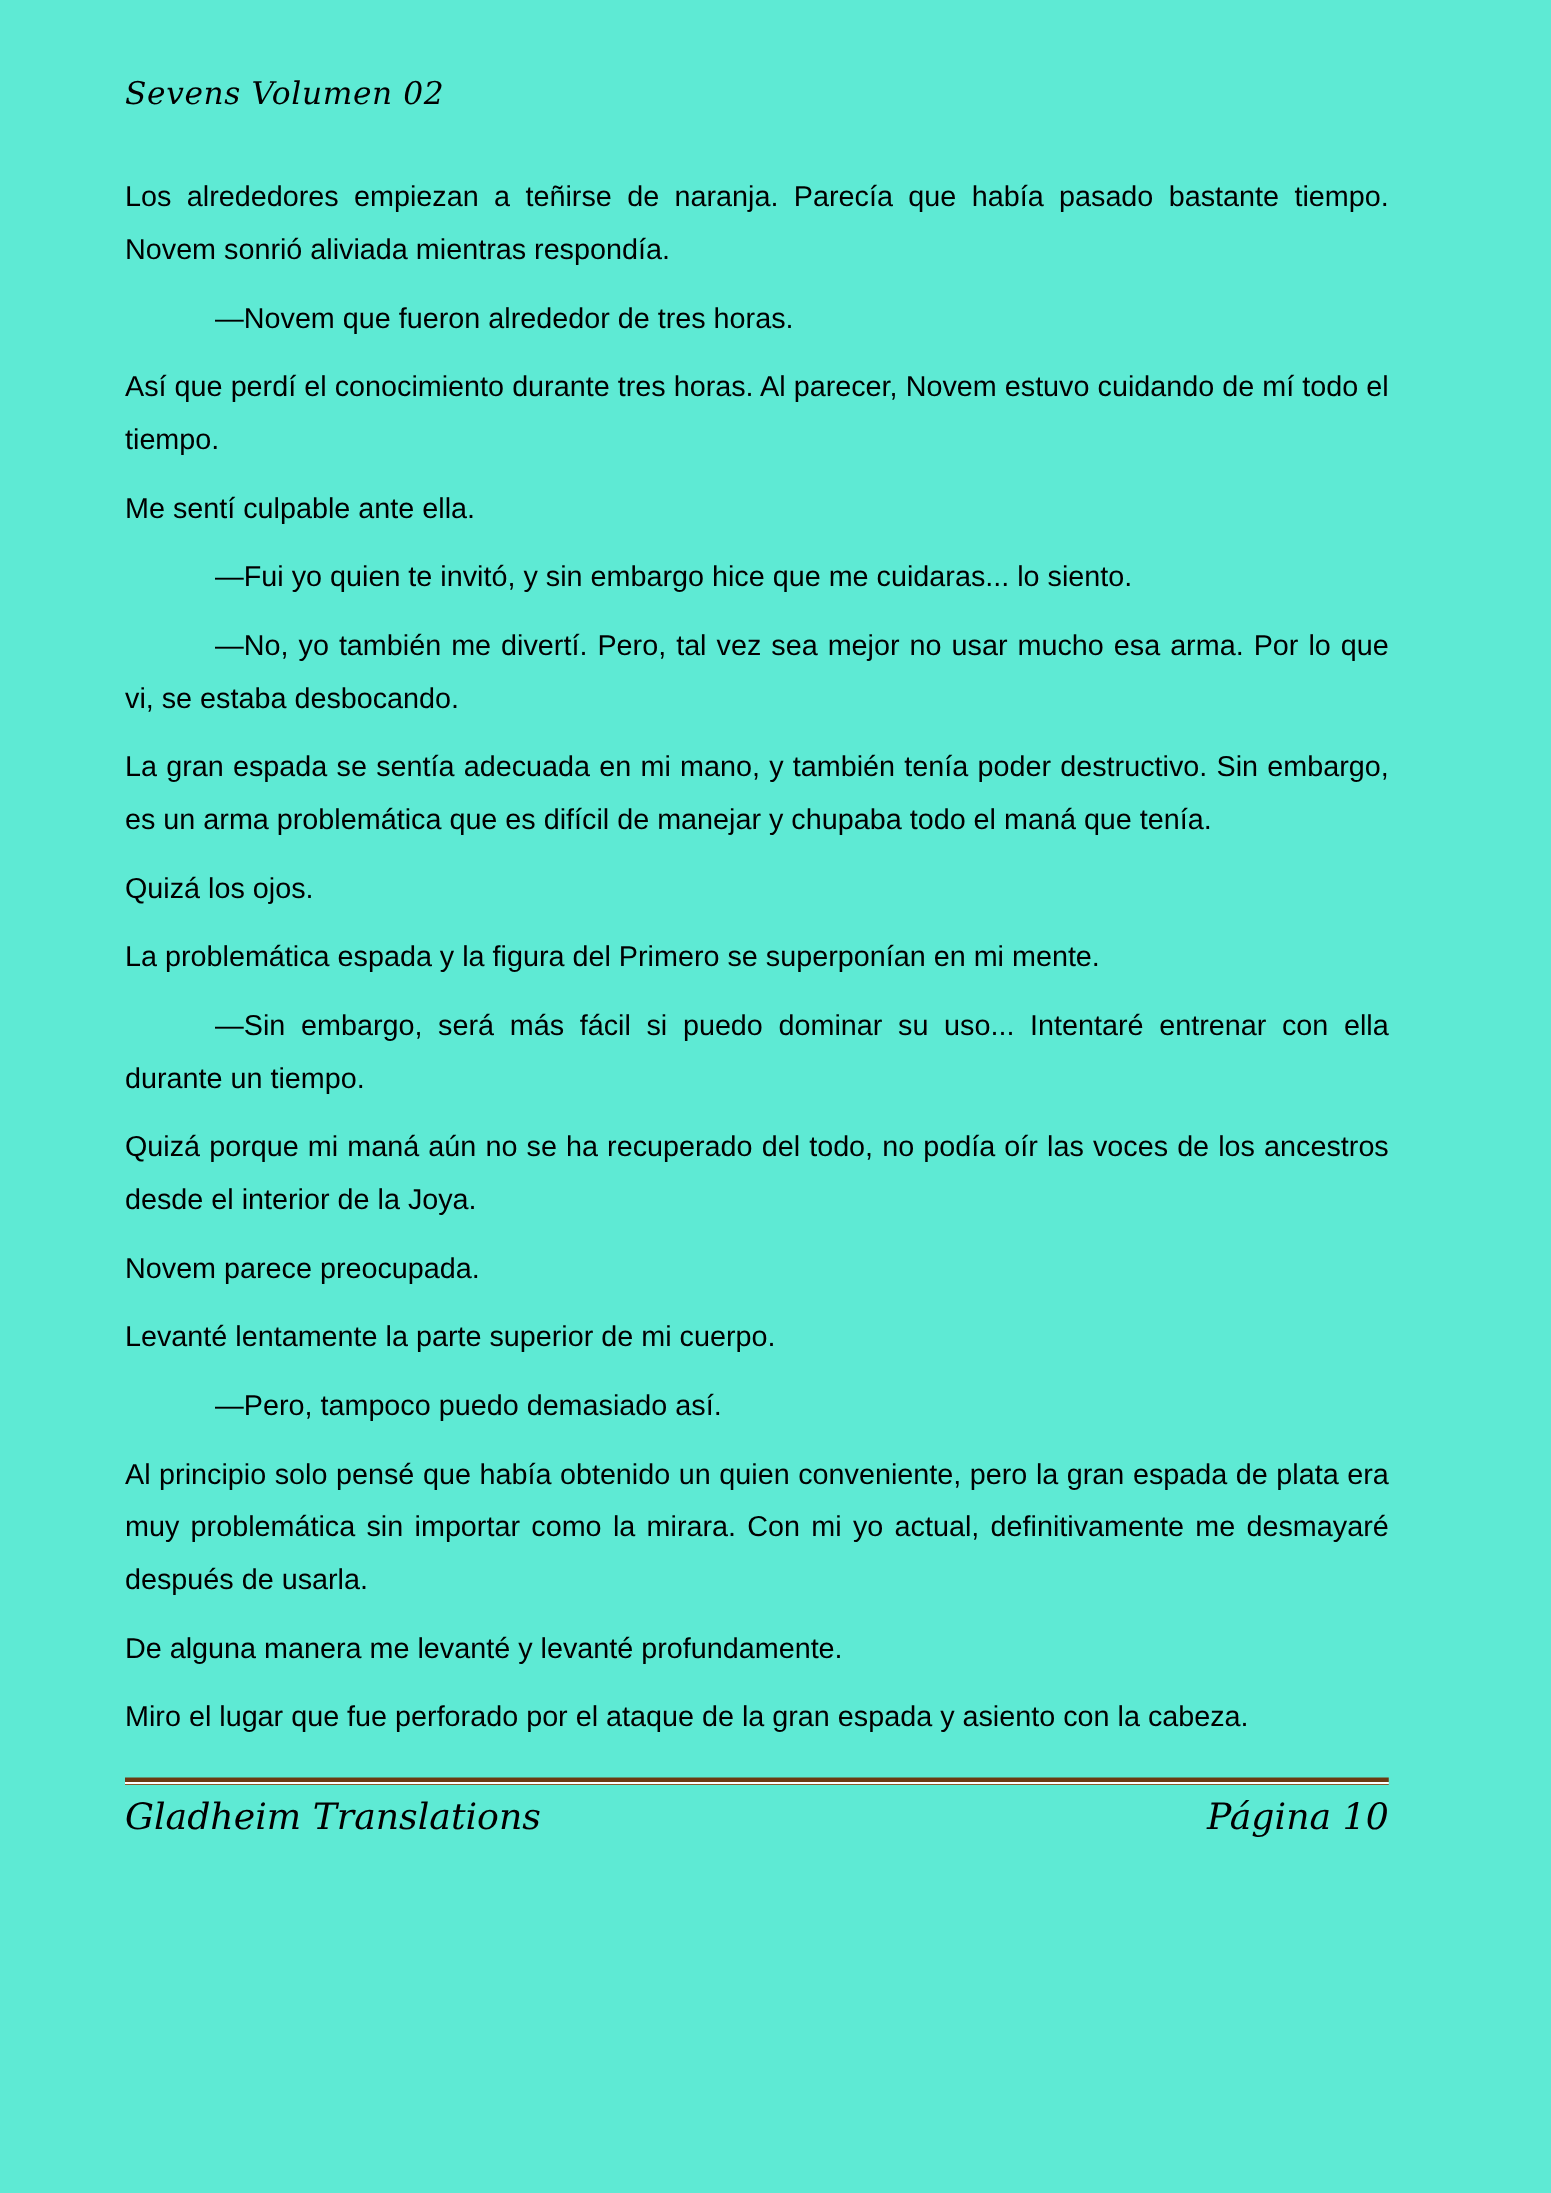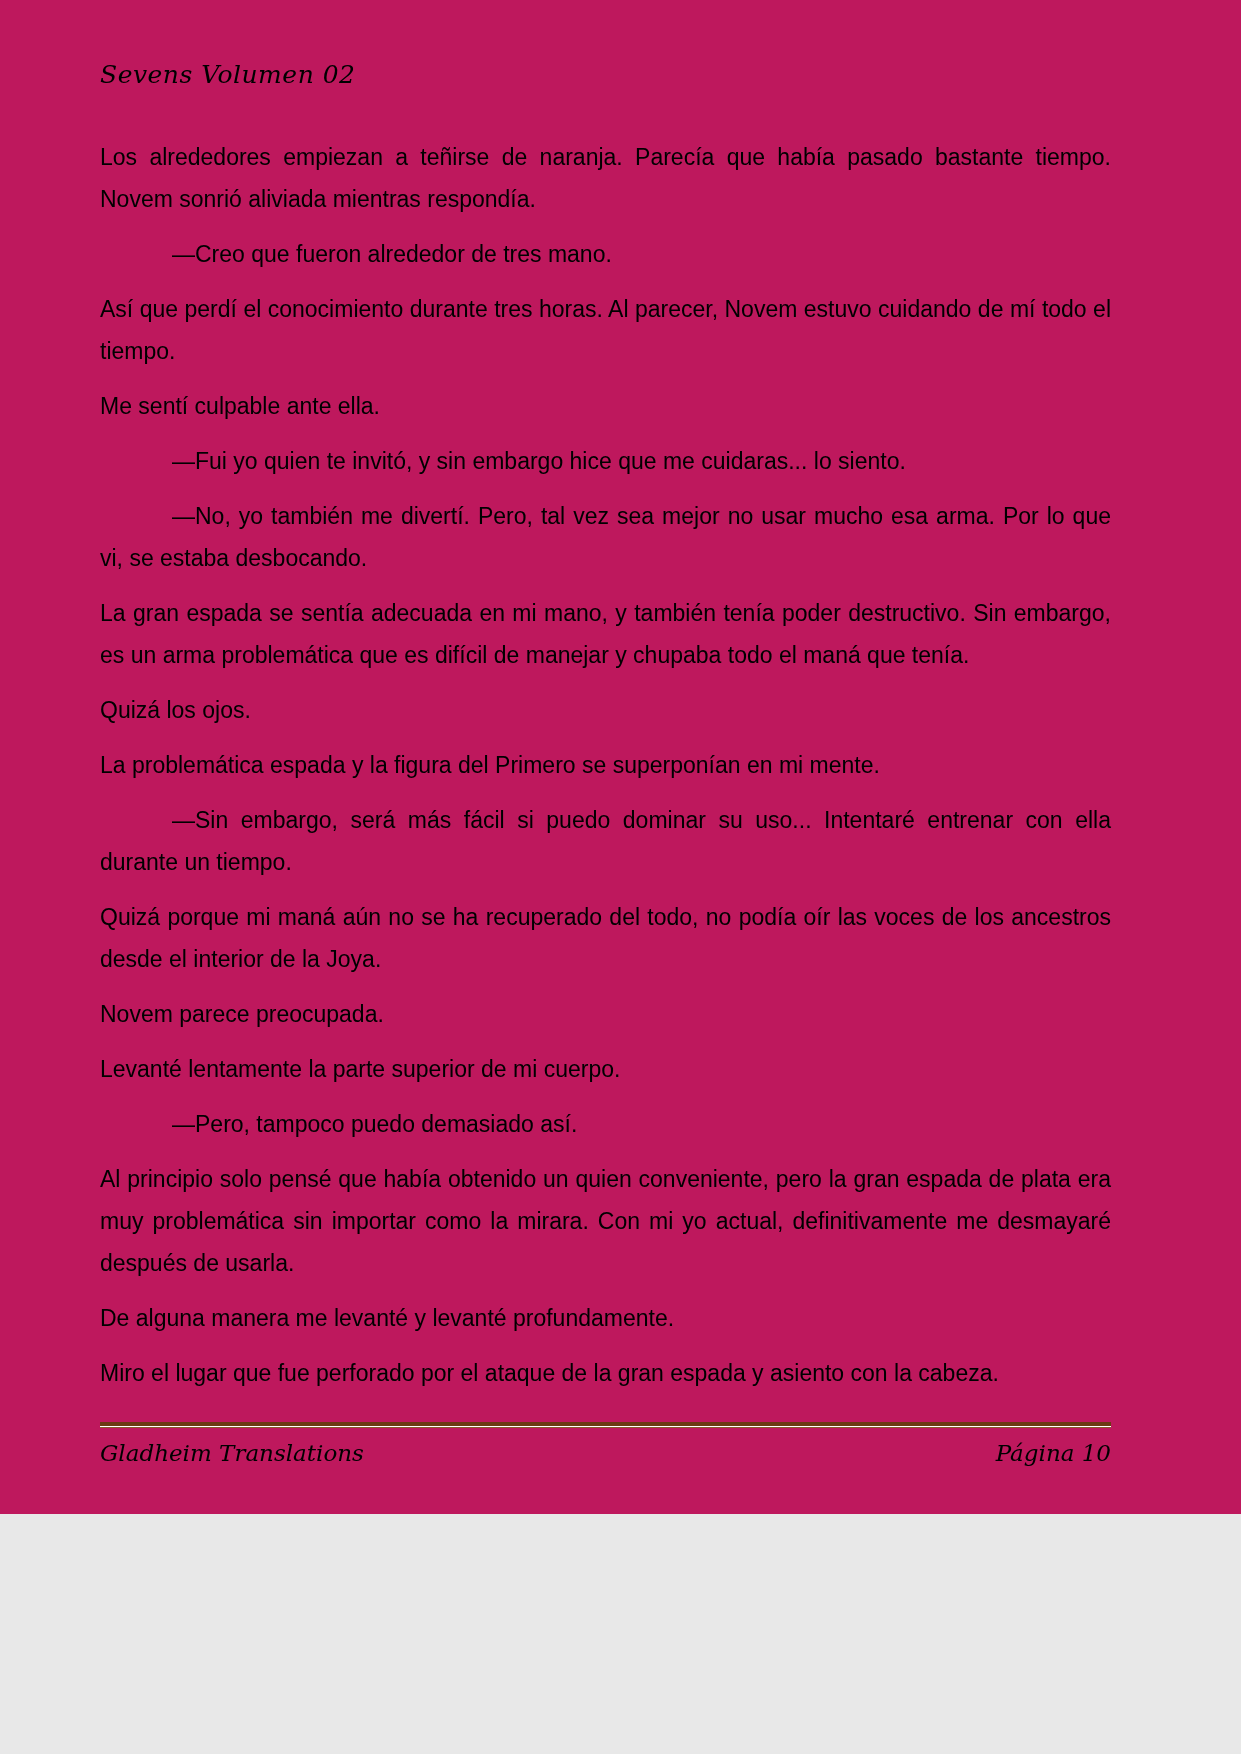--- a/index.html
+++ b/index.html
@@ -3,23 +3,23 @@
 <meta charset="utf-8">
 <style>
   html, body {
     margin: 0;
     padding: 0;
     background: #e8e8e8;
   }
   .page {
     position: relative;
     width: 1241px;
-    height: 1514px;
+    height: 1754px;
     margin: 0 auto;
-    background: #be185d;
+    background: #5eead4;
     font-family: "Liberation Sans", sans-serif;
     color: #000000;
     overflow: hidden;
     box-sizing: border-box;
   }
   .header {
     position: absolute;
     top: 60px;
     left: 100px;
     right: 130px;
@@ -62,39 +62,39 @@
       transparent 6px
     );
     margin-bottom: 10px;
   }
   .footer-row {
     display: flex;
     justify-content: space-between;
     align-items: flex-end;
     font-family: "DejaVu Serif", serif;
     font-style: italic;
-    font-size: 23px;
+    font-size: 29px;
     line-height: 28px;
     color: #000000;
     gap: 16px;
   }
 </style>
 </head>
 <body>
 
 <div class="page">
 
   <div class="header">
     <span>Sevens Volumen 02</span>
   </div>
 
   <div class="content">
     <div>
         <p class="para">Los alrededores empiezan a teñirse de naranja. Parecía que había pasado bastante tiempo. Novem sonrió aliviada mientras respondía.</p>
-        <p class="para dialogue">—Creo que fueron alrededor de tres mano.</p>
+        <p class="para dialogue">—Novem que fueron alrededor de tres horas.</p>
         <p class="para">Así que perdí el conocimiento durante tres horas. Al parecer, Novem estuvo cuidando de mí todo el tiempo.</p>
         <p class="para">Me sentí culpable ante ella.</p>
         <p class="para dialogue">—Fui yo quien te invitó, y sin embargo hice que me cuidaras... lo siento.</p>
         <p class="para dialogue">—No, yo también me divertí. Pero, tal vez sea mejor no usar mucho esa arma. Por lo que vi, se estaba desbocando.</p>
         <p class="para">La gran espada se sentía adecuada en mi mano, y también tenía poder destructivo. Sin embargo, es un arma problemática que es difícil de manejar y chupaba todo el maná que tenía.</p>
         <p class="para">Quizá los ojos.</p>
         <p class="para">La problemática espada y la figura del Primero se superponían en mi mente.</p>
         <p class="para dialogue">—Sin embargo, será más fácil si puedo dominar su uso... Intentaré entrenar con ella durante un tiempo.</p>
         <p class="para">Quizá porque mi maná aún no se ha recuperado del todo, no podía oír las voces de los ancestros desde el interior de la Joya.</p>
         <p class="para">Novem parece preocupada.</p>

